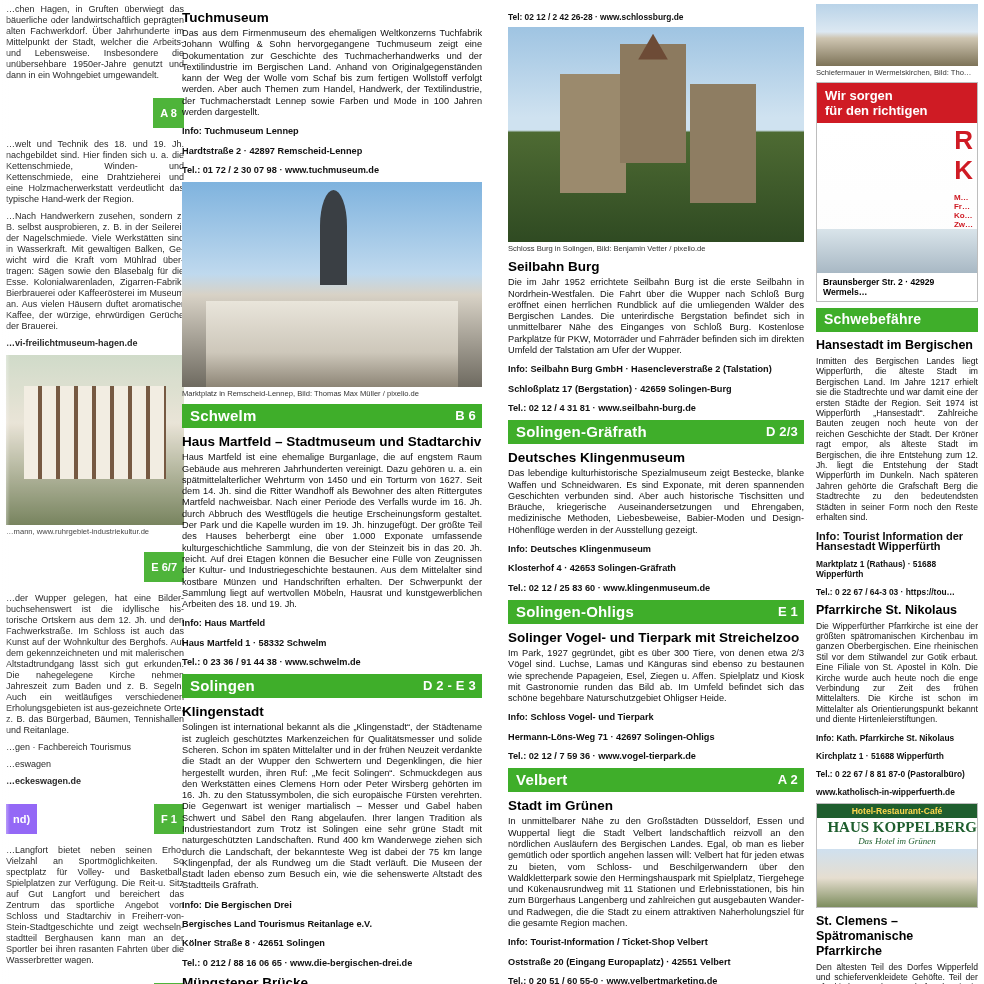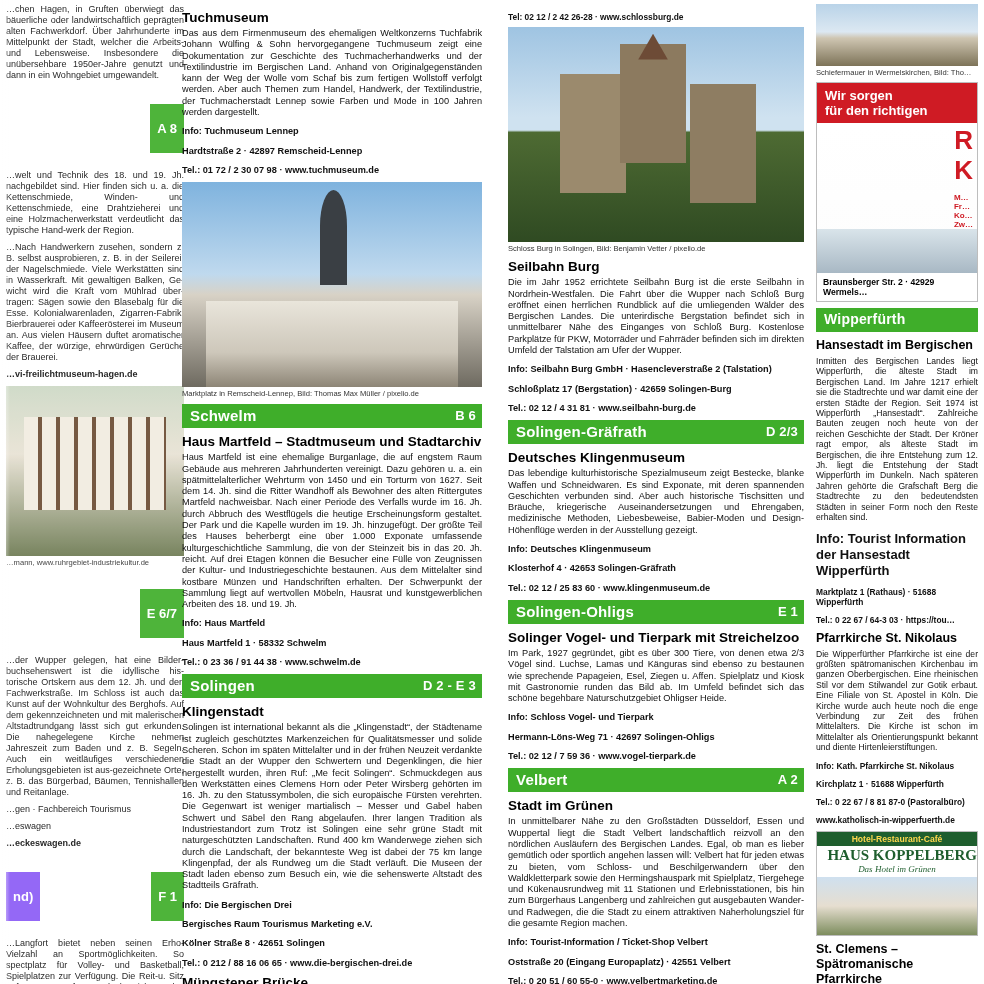--- a/index.html
+++ b/index.html
@@ -46,24 +46,24 @@
     font-size: 13px;
     font-weight: bold;
     color: #ffffff;
   }
 
   
   .gridbox {
     background: #3fae2a;
     color: #fff;
     font-weight: bold;
-    font-size: 13px;
-    padding: 17px 7px;
+    font-size: 11px;
+    padding: 9px 7px;
     display: inline-block;
-    margin: 17px 0;
+    margin: 11px 0;
     float: right;
   }
 
   h3.sub {
     font-size: 13.5px;
     font-weight: bold;
     margin: 6px 0 3px 0;
     color: #000;
     line-height: 15px;
   }
@@ -287,21 +287,21 @@
     <p class="info bold">Tel.: 0 23 36 / 91 44 38 · www.schwelm.de</p>
 
     <div class="ribbon">
       <span>Solingen</span>
       <span class="grid">D 2 - E 3</span>
     </div>
 
     <h3 class="sub">Klingenstadt</h3>
     <p class="body">Solingen ist international bekannt als die „Klingenstadt“, der Städtename ist zugleich geschütztes Markenzeichen für Qualitätsmesser und solide Scheren. Schon im späten Mittelalter und in der frühen Neuzeit verdankte die Stadt an der Wupper den Schwertern und Degenklingen, die hier hergestellt wurden, ihren Ruf: „Me fecit Solingen“. Schmuckdegen aus den Werkstätten eines Clemens Horn oder Peter Wirsberg gehörten im 16. Jh. zu den Statussymbolen, die sich europäische Fürsten verehrten. Die Gegenwart ist weniger martialisch – Messer und Gabel haben Schwert und Säbel den Rang abgelaufen. Ihrer langen Tradition als Industriestandort zum Trotz ist Solingen eine sehr grüne Stadt mit naturgeschützten Landschaften. Rund 400 km Wanderwege ziehen sich durch die Landschaft, der bekannteste Weg ist dabei der 75 km lange Klingenpfad, der als Rundweg um die Stadt verläuft. Die Museen der Stadt laden ebenso zum Besuch ein, wie die sehenswerte Altstadt des Stadtteils Gräfrath.</p>
     <p class="info bold">Info: Die Bergischen Drei</p>
-    <p class="info bold">Bergisches Raum Tourismus Marketing e.V.</p>
+    <p class="info bold">Bergisches Land Tourismus Reitanlage e.V.</p>
     <p class="info bold">Kölner Straße 8 · 42651 Solingen</p>
     <p class="info bold">Tel.: 0 212 / 88 16 06 65 · www.die-bergischen-drei.de</p>
 
     <h3 class="sub">Müngstener Brücke</h3>
     <p class="body">1897 wurde ein technisches Wunderwerk in Betrieb genommen. Die 500 m lange Müngstener Brücke ist noch heute mit 107 m Höhe die höchste Eisenbahnbrücke Deutschlands. Der Bogen hat eine Spannweite von 170 m. Beim Bau wurden 950.000 Nieten in die Eisenkonstruktion gehämmert. Man kann die Brücke bei einer Zugfahrt von Solingen nach Remscheid oder bei einem Blick vom Talboden bestaunen. Durch den Bau der Brücke verringerte sich der Schienenweg zwischen den beiden bergischen Großstädten von 44 km auf 8 km. Im Rahmen der „Regionale 2006“ wurde unterhalb der Brücke ein Brückenpark angelegt. Rechtwinklig zum „Balkone“ am und über dem Flusslauf bieten einen Ausblick auf einen der schönsten Teile der Wupper und eine Schwebefähre setzt Besucher per Muskelkraft</p>
   </div>
 
   <div class="col col2">
     <p class="info bold" style="font-size:8.4px;margin-bottom:4px;">Tel: 02 12 / 2 42 26-28 · www.schlossburg.de</p>
 
@@ -367,26 +367,26 @@
           <div>Fr…</div>
           <div>Ko…</div>
           <div>Zw…</div>
         </div>
         <div style="position:absolute;left:0;right:0;bottom:0;height:44px;background:linear-gradient(180deg,#d9e4ea,#a8b8c4);"></div>
       </div>
       <div class="ad-body bold">Braunsberger Str. 2 · 42929 Wermels…</div>
     </div>
 
     <div class="ribbon">
-      <span>Wipperfürth</span>
+      <span>Schwebefähre</span>
     </div>
 
     <h3 class="sub">Hansestadt im Bergischen</h3>
     <p class="body">Inmitten des Bergischen Landes liegt Wipperfürth, die älteste Stadt im Bergischen Land. Im Jahre 1217 erhielt sie die Stadtrechte und war damit eine der ersten Städte der Region. Seit 1974 ist Wipperfürth „Hansestadt“. Zahlreiche Bauten zeugen noch heute von der reichen Geschichte der Stadt. Der Kröner ragt empor, als älteste Stadt im Bergischen, die ihre Entstehung zum 12. Jh. liegt die Entstehung der Stadt Wipperfürth im Dunkeln. Nach späteren Jahren gehörte die Grafschaft Berg die Stadtrechte zu den bedeutendsten Städten in seiner Form noch den Reste erhalten sind.</p>
-    <p class="info bold" style="font-size:13px;line-height:16px;">Info: Tourist Information der Hansestadt Wipperfürth</p>
+    <p class="info bold" style="font-size:11px;line-height:10px;">Info: Tourist Information der Hansestadt Wipperfürth</p>
     <p class="info bold" style="font-size:8.4px;line-height:10px;">Marktplatz 1 (Rathaus) · 51688 Wipperfürth</p>
     <p class="info bold" style="font-size:8.4px;line-height:10px;">Tel.: 0 22 67 / 64-3 03 · https://tou…</p>
 
     <h3 class="sub">Pfarrkirche St. Nikolaus</h3>
     <p class="body">Die Wipperfürther Pfarrkirche ist eine der größten spätromanischen Kirchenbau im ganzen Oberbergischen. Eine rheinischen Stil vor dem Stilwandel zur Gotik erbaut. Eine Filiale von St. Apostel in Köln. Die Kirche wurde auch heute noch die enge Verbindung zur Zeit des frühen Mittelalters. Die Kirche ist schon im Mittelalter als Orientierungspunkt bekannt und diente Hirtenleierstiftungen.</p>
     <p class="info bold" style="font-size:8.4px;line-height:10px;">Info: Kath. Pfarrkirche St. Nikolaus</p>
     <p class="info bold" style="font-size:8.4px;line-height:10px;">Kirchplatz 1 · 51688 Wipperfürth</p>
     <p class="info bold" style="font-size:8.4px;line-height:10px;">Tel.: 0 22 67 / 8 81 87-0 (Pastoralbüro)</p>
     <p class="info bold" style="font-size:8.4px;line-height:10px;">www.katholisch-in-wipperfuerth.de</p>
 

